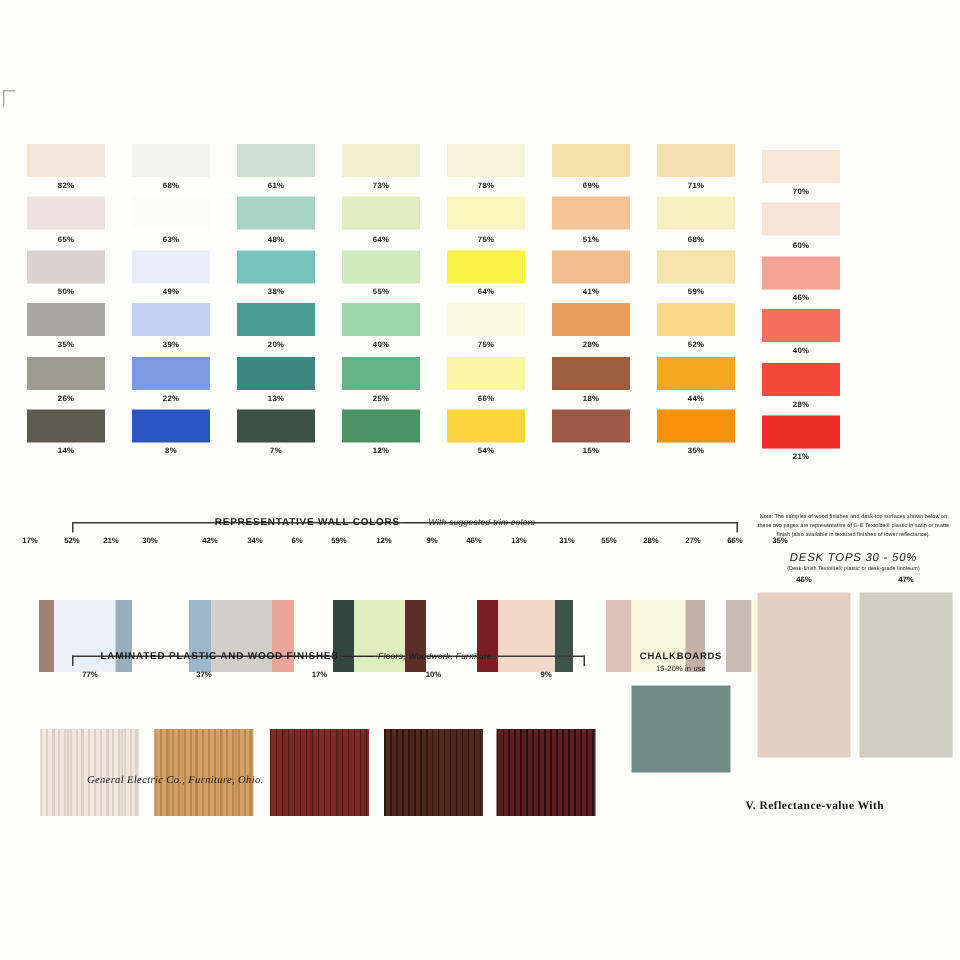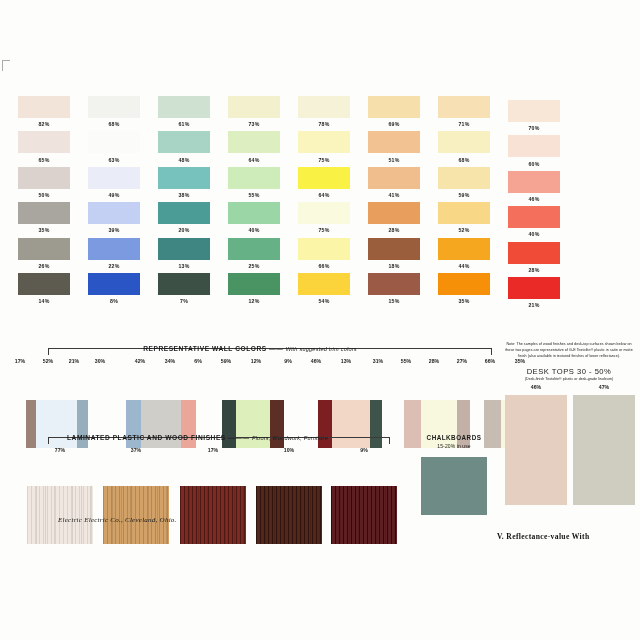--- a/index.html
+++ b/index.html
@@ -64,21 +64,21 @@
   .chalk-sw{margin:8px auto 0;width:66px;height:58px;}
 
   
   #note-block{position:absolute;left:503px;top:342px;width:132px;}
   .note-text{
     font-size:3.65px;line-height:1.62;color:#1a1a1a;text-align:center;
     letter-spacing:.05px;
   }
   .desk-title{
     margin-top:7px;text-align:center;font-size:7.6px;
-    letter-spacing:.5px;color:#1a1a1a;
+    letter-spacing:.5px;color:#1a1a1a;font-style:italic;
   }
   .desk-sub{
     text-align:center;font-size:3.6px;color:#1a1a1a;margin-top:1.5px;
     letter-spacing:.05px;
   }
   .desk-pcts{position:relative;height:10px;margin-top:3px;}
   .desk-pct{position:absolute;font-size:5.2px;font-weight:bold;color:#1a1a1a;width:30px;text-align:center;}
   .desk-swatches{position:relative;height:110px;margin-top:1px;}
   .desk-sw{position:absolute;top:0;width:62px;height:110px;}
 
@@ -414,16 +414,16 @@
     <div class="desk-pcts">
         <div class="desk-pct" style="left: 18px;">46%</div>
         <div class="desk-pct" style="left: 86px;">47%</div>
       </div>
     <div class="desk-swatches">
         <div class="desk-sw" style="left: 2px; background: rgb(228, 207, 192);"></div>
         <div class="desk-sw" style="left: 70px; background: rgb(207, 205, 192);"></div>
       </div>
   </div>
 
-  <div id="ge-credit">Electric Electric Co., Cleveland, Ohio.</div>
+  <div id="ge-credit">General Electric Co., Furniture, Ohio.</div>
   <div id="plate-caption">V.   Reflectance-value With</div>
 
 </div>
 
 </body></html>

